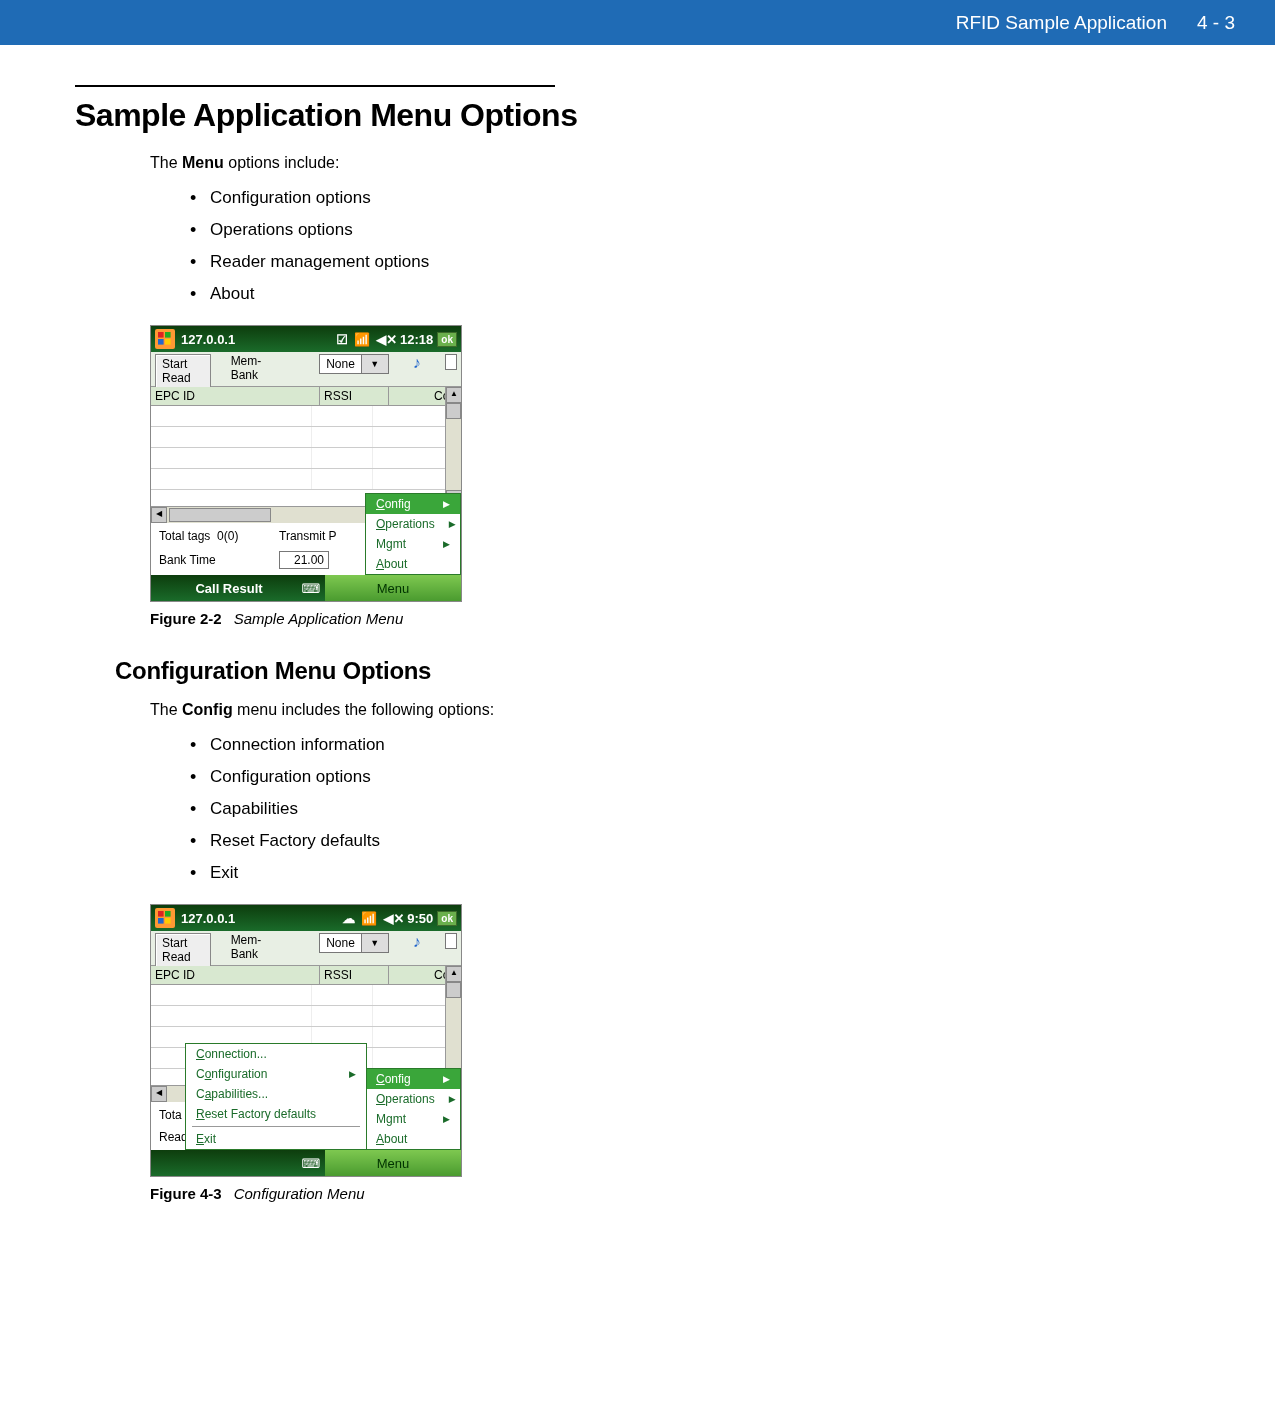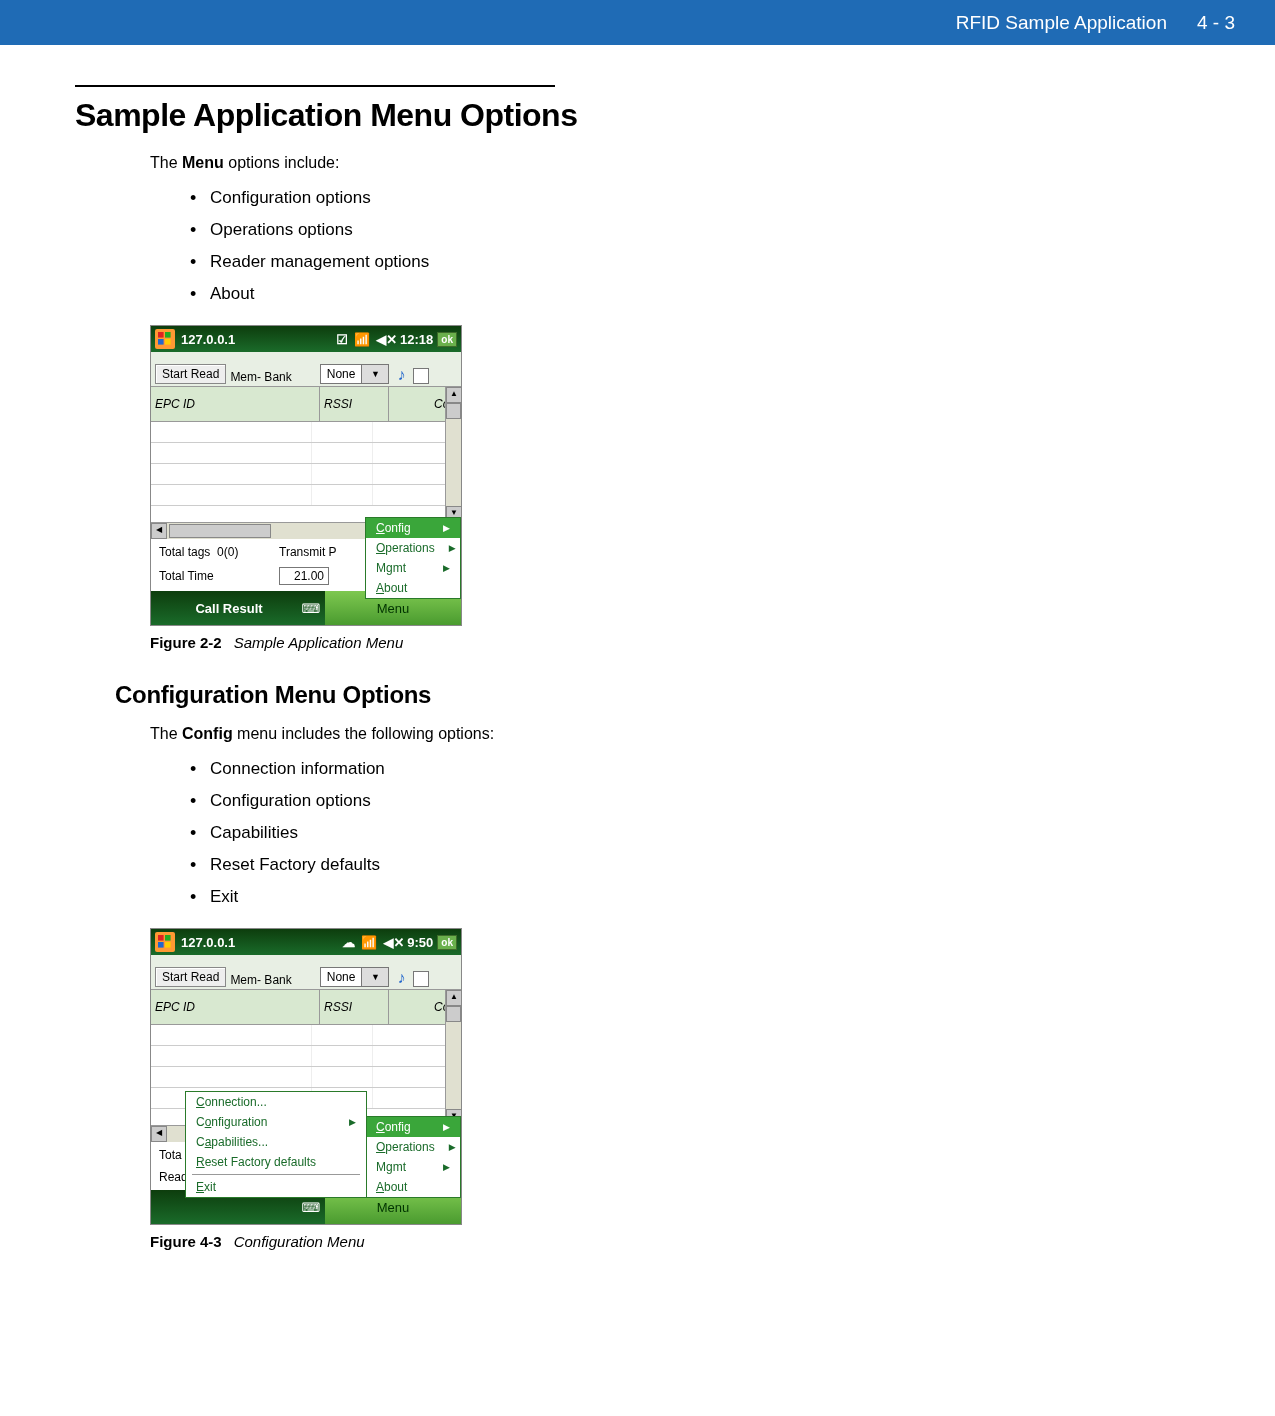--- a/index.html
+++ b/index.html
@@ -21,45 +21,45 @@
   .caption i { font-style:italic; }
 
   .device { width:310px; border:1px solid #888; font-family: Tahoma, Arial, sans-serif; font-size:12px; background:#fff; position:relative; }
   .titlebar { background:linear-gradient(#0d3d0d,#1a6b2a); height:26px; display:flex; align-items:center; color:#fff; padding:0 4px; font-weight:bold; font-size:13px; }
   .titlebar .winflag { width:20px; height:20px; background:#ff9933; margin-right:6px; border-radius:2px; display:flex; align-items:center; justify-content:center; }
   .titlebar .winflag svg { width:14px; height:14px; }
   .titlebar .ip { flex:0 0 auto; }
   .titlebar .spacer { flex:1; }
   .titlebar .ico { margin:0 3px; font-size:13px; }
   .titlebar .okbtn { background:#6ab04c; color:#fff; font-size:10px; padding:1px 3px; border:1px solid #3d6b2a; margin-left:4px; }
-  .toolbar { background:#e8efe4; height:30px; display:flex; align-items:flex-end; padding:2px 4px; border-bottom:1px solid #999; gap:4px; }
+  .toolbar { background:#e8efe4; height:30px; display:flex; align-items:flex-start; padding:2px 4px; border-bottom:1px solid #999; gap:20px; }
   .btn3d { background:#eee; border:1px solid #888; padding:2px 6px; font-size:12px; box-shadow:1px 1px 0 #fff inset; }
   .lbl { font-size:12px; }
   .combo { display:inline-flex; align-items:center; border:1px solid #777; background:#fff; height:18px;margin-left:24px; }
   .combo span { padding:0 6px; font-size:12px; }
   .combo .carrow { width:14px; background:#ddd; border-left:1px solid #777; text-align:center; font-size:9px; line-height:18px; }
   .note-icon { color:#2266cc; margin:0 4px; font-size:16px; }
   .chk { width:14px; height:14px; border:1px solid #777; background:#fff; }
   .gridwrap { position:relative; }
   .gridhead { display:flex; background:#d8e8d0; border-bottom:1px solid #999; font-size:12px; }
-  .gridhead div { border-right:1px solid #999; padding:10px 4px;font-style:italic; }
+  .gridhead div { border-right:1px solid #999; padding:2px 4px; }
   .gh-epc { width:160px; } .gh-rssi { width:60px; } .gh-cou { flex:1;text-align:right; }
   .gridrows { height:100px; }
   .gridrows .row { height:20px; border-bottom:1px solid #ccc; display:flex; }
   .gridrows .row div { border-right:1px solid #eee; }
   .vscroll { position:absolute; right:0; top:0; bottom:0; width:15px; background:#e0e0d0; border-left:1px solid #999; display:flex; flex-direction:column; }
   .vscroll .arr, .hscroll .arr { height:14px; width:14px; background:#ccc; border:1px solid #888; font-size:8px; text-align:center; line-height:12px; }
   .vscroll .thumb { height:14px; background:#ccc; border:1px solid #888; margin-top:0; }
   .vscroll .track { flex:1; }
   .hscroll { display:flex; height:16px; background:#e0e0d0; border-top:1px solid #999; align-items:center; }
   .hscroll .thumb { width:100px; height:12px; background:#ccc; border:1px solid #888; margin-left:2px; }
   .hscroll .track { flex:1; }
   .statsarea { padding:6px 8px; font-size:12px; display:grid; grid-template-columns:120px 1fr 70px; row-gap:8px; align-items:center; background:#fff; }
   .numbox { border:1px solid #777; padding:1px 4px; width:40px; display:inline-block; text-align:right; font-size:12px; }
-  .bottombar { background:linear-gradient(#0d3d0d,#1a6b2a); height:34px; display:flex; align-items:center; color:#fff; font-size:13px; }
+  .bottombar { background:linear-gradient(#0d3d0d,#1a6b2a); height:26px; display:flex; align-items:center; color:#fff; font-size:13px; }
   .bottombar .left { flex:1; text-align:center; padding-left:10px; font-weight:bold; }
   .bottombar .kbd { width:28px; text-align:center; }
   .bottombar .right { flex:1; text-align:center; background:linear-gradient(#7ec850,#4a9b2f); align-self:stretch; display:flex; align-items:center; justify-content:center; color:#003300; font-weight:500; }
 
   .popup { position:absolute; background:#fff; border:1px solid #2a7a2a; font-size:12px; z-index:5; }
   .popup .mi { padding:3px 10px; color:#1a6b2a; display:flex; justify-content:space-between; align-items:center; }
   .popup .mi .arw { font-size:9px; margin-left:14px; }
   .popup .mi.hi { background:#3aa63a; color:#fff; }
   .popup .sep { border-top:1px solid #999; margin:2px 6px; }
   .popup .mi u { text-decoration:underline; }
@@ -156,21 +156,21 @@
       <div class="hscroll">
           <div class="arr">◀</div>
           <div class="thumb"></div>
           <div class="track"></div>
           <div class="arr">▶</div>
         </div>
       <div class="statsarea">
         <span><span>Total tags</span>&nbsp;&nbsp;<span>0(0)</span></span>
         <span>Transmit P</span>
         <span></span>
-        <span>Total Time</span>
+        <span>Bank Time</span>
         <span><span class="numbox">21.00</span></span>
         <span></span>
       </div>
       <div class="bottombar">
         <div class="left">Call Result</div>
         <div class="kbd">⌨</div>
         <div class="right">Menu</div>
       </div>
       <div class="popup pop1">
         <div class="mi hi">

